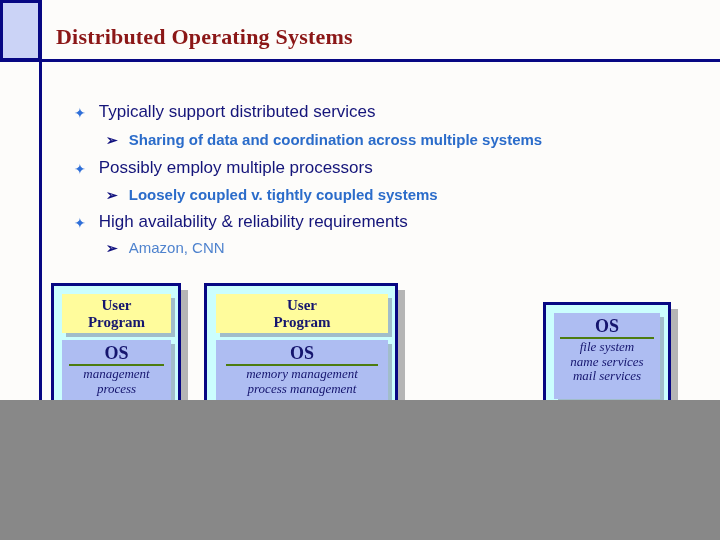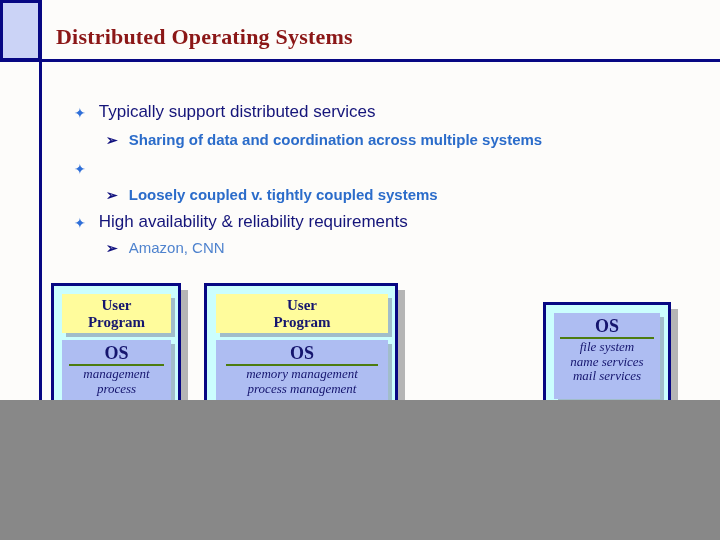--- a/index.html
+++ b/index.html
@@ -86,20 +86,21 @@
   <div class="b-row" style="top:102px;">
     <span class="b-marker">✦</span>
     <span class="b-text">Typically support distributed services</span>
   </div>
   <div class="s-row" style="top:131px;">
     <span class="s-marker">➢</span>
     <span class="s-text">Sharing of data and coordination across multiple systems</span>
   </div>
   <div class="b-row" style="top:158px;">
     <span class="b-marker">✦</span>
+    <span class="b-text">Possibly employ multiple processors</span>
   </div>
   <div class="s-row" style="top:186px;">
     <span class="s-marker">➢</span>
     <span class="s-text">Loosely coupled v. tightly coupled systems</span>
   </div>
   <div class="b-row" style="top:212px;">
     <span class="b-marker">✦</span>
     <span class="b-text">High availability &amp; reliability requirements</span>
   </div>
   <div class="s-row" style="top:239px;">

